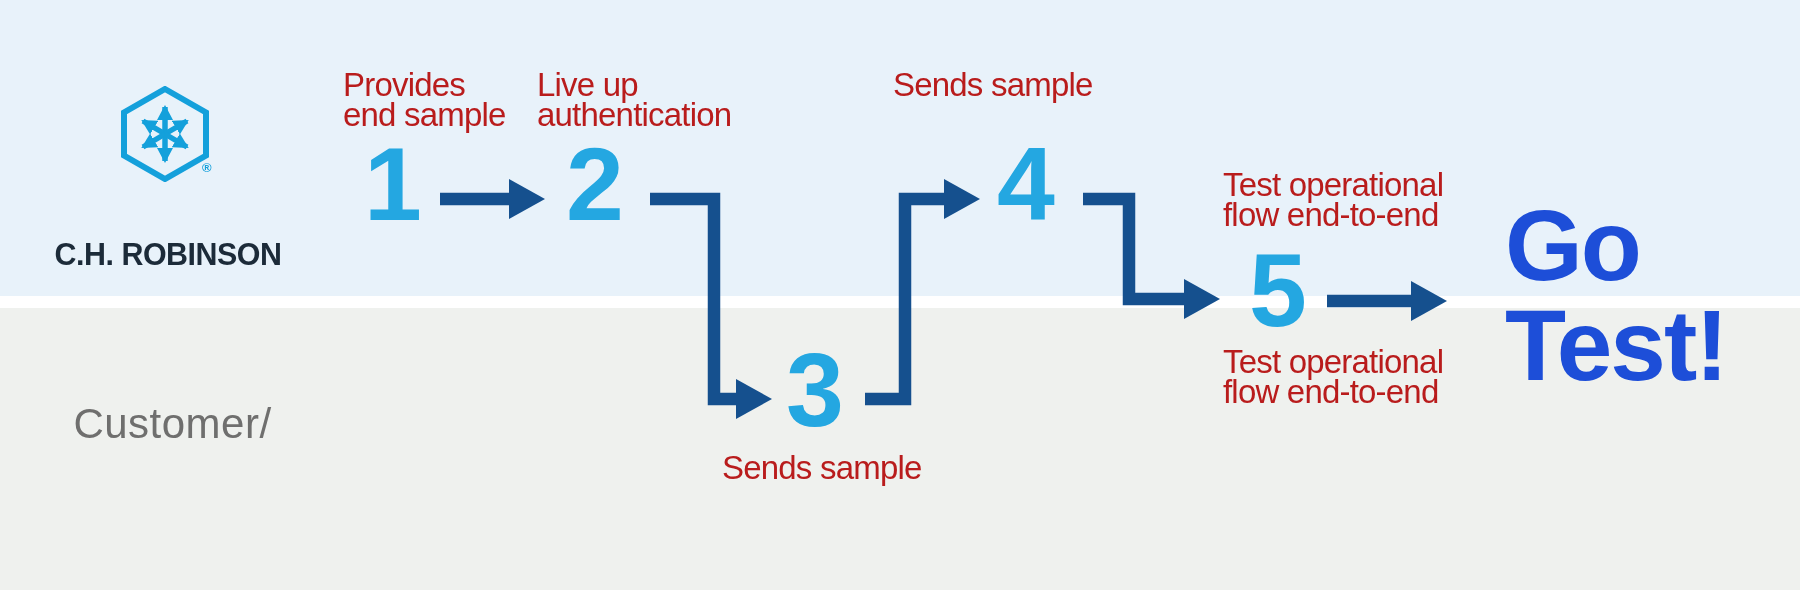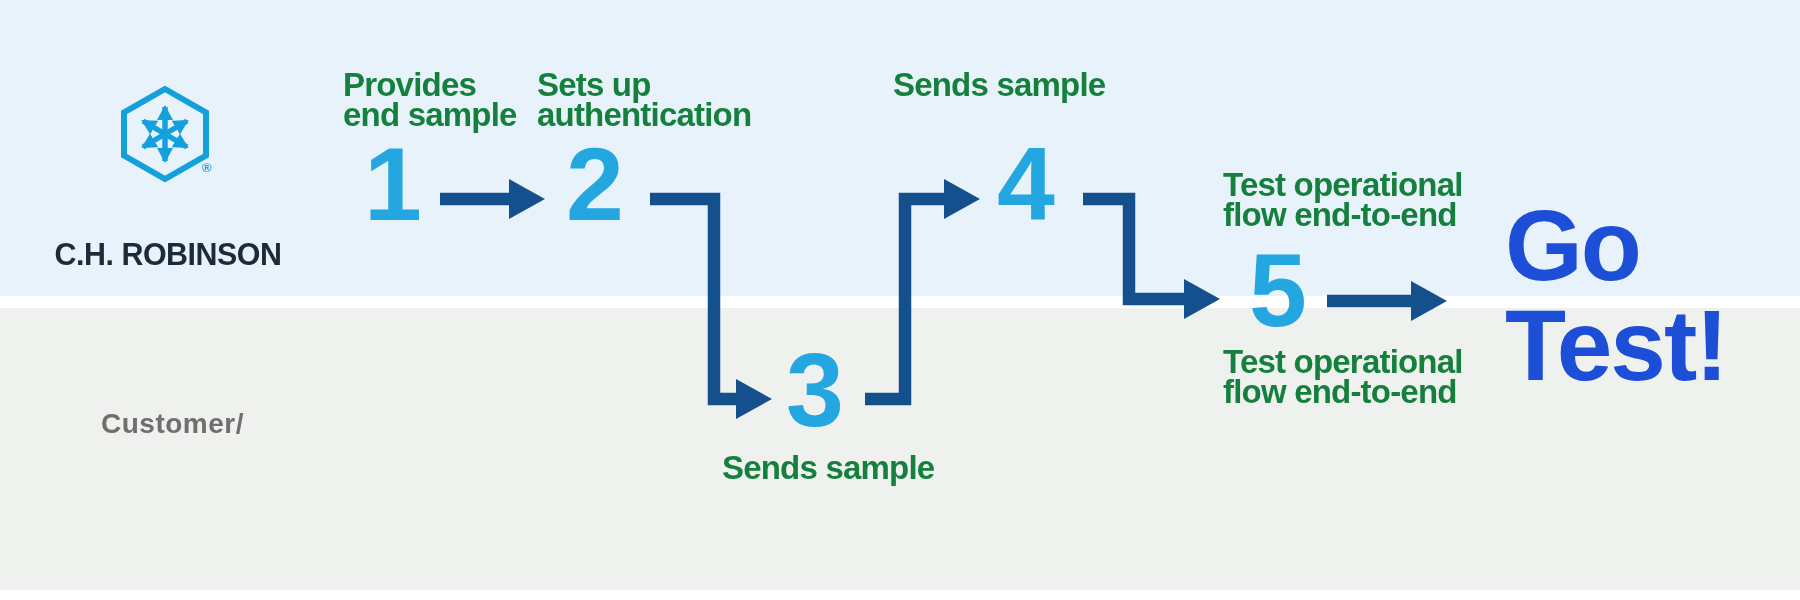--- a/index.html
+++ b/index.html
@@ -15,37 +15,37 @@
 
   .logo-box{position:absolute;left:121px;top:86px;width:88px;height:96px;}
   .reg-mark{position:absolute;left:202px;top:160px;font-size:13px;font-weight:700;color:#14a0db;}
   .wordmark{
     position:absolute;left:38px;top:236px;width:260px;text-align:center;
     font-size:32px;font-weight:700;letter-spacing:-0.5px;color:#1c2b39;
     transform:scaleX(.95);transform-origin:center;white-space:nowrap;
   }
   .lane-label{
     position:absolute;left:40px;top:402px;width:265px;text-align:center;
-    font-size:28px;line-height:44px;font-weight:700;letter-spacing:.5px;color:#6f6f6e;
+    font-size:42px;line-height:44px;font-weight:400;letter-spacing:.5px;color:#6f6f6e;
   }
   .lane-label span{display:block;}
 
   .step-num{
     position:absolute;width:140px;text-align:center;
     font-size:104px;line-height:104px;font-weight:700;color:#24a7e1;
   }
   .num-1{left:323px;top:132px;}
   .num-2{left:525px;top:132px;}
   .num-3{left:745px;top:338px;}
   .num-4{left:956px;top:132px;}
   .num-5{left:1208px;top:238px;}
 
   .step-label{
-    position:absolute;font-size:33px;line-height:30px;font-weight:700;
-    letter-spacing:-0.8px;color:#15803d;white-space:nowrap;
+    position:absolute;font-size:33px;line-height:30px;font-weight:400;
+    letter-spacing:-0.8px;color:#b91c1c;white-space:nowrap;
   }
   .step-label span{display:block;}
   .lbl-1{left:343px;top:70px;}
   .lbl-2{left:537px;top:70px;}
   .lbl-3{left:722px;top:453px;}
   .lbl-4{left:893px;top:70px;}
   .lbl-5a{left:1223px;top:170px;}
   .lbl-5b{left:1223px;top:347px;}
 
   .go-live{
@@ -107,21 +107,21 @@
   <div class="step-num num-2">2</div>
   <div class="step-num num-3">3</div>
   <div class="step-num num-4">4</div>
   <div class="step-num num-5">5</div>
 
   <div class="step-label lbl-1">
     <span>Provides</span>
     <span>end sample</span>
   </div>
   <div class="step-label lbl-2">
-    <span>Sets up</span>
+    <span>Live up</span>
     <span>authentication</span>
   </div>
   <div class="step-label lbl-3">
     <span>Sends sample</span>
   </div>
   <div class="step-label lbl-4">
     <span>Sends sample</span>
   </div>
   <div class="step-label lbl-5a">
     <span>Test operational</span>

